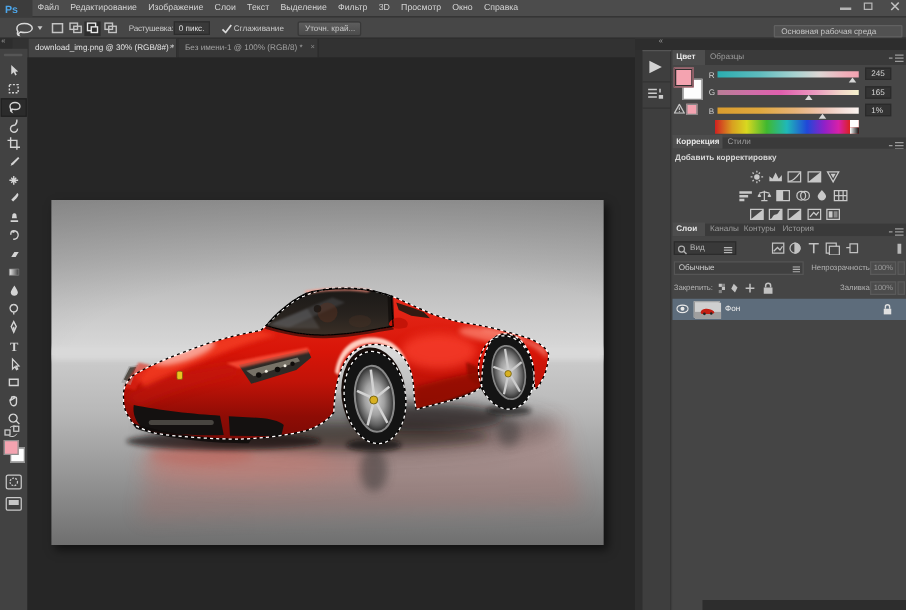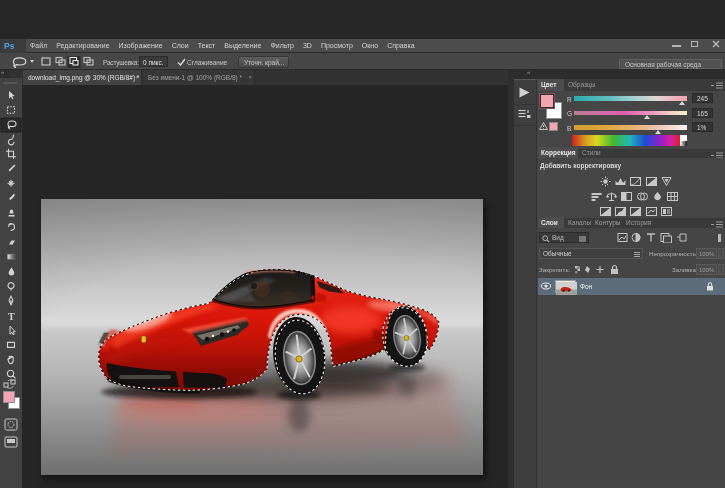--- a/index.html
+++ b/index.html
@@ -1,18 +1,18 @@
 <!DOCTYPE html>
 <html><head><meta charset="utf-8">
 <style>
   * { margin:0; padding:0; box-sizing:border-box; }
   html,body { width:725px; height:488px; overflow:hidden; background:#272727;
     font-family:"Liberation Sans", sans-serif; }
   .abs { position:absolute; }
-  #stage { position:relative; width:725px; height:413px;margin-top:39px; }
+  #stage { position:relative; width:725px; height:413px; }
   .t7 { font-size:7px; color:#d4d4d4; }
   .t65 { font-size:6.5px; color:#c8c8c8; }
 </style></head>
 <body>
 <div id="stage">
 
   <div class="abs" style="left:0;top:0;width:725px;height:14px;background:#4c4c4c;border-bottom:1px solid #2e2e2e;">
     <div class="abs" style="left:0;top:0;width:26px;height:14px;background:#3c3c3c;"></div>
     <span class="abs" style="left:4px;top:2px;font-size:8.5px;font-weight:bold;color:#4da5e8;">Ps</span>
     <div class="abs t7" style="left:30px;top:3px;white-space:nowrap;">

